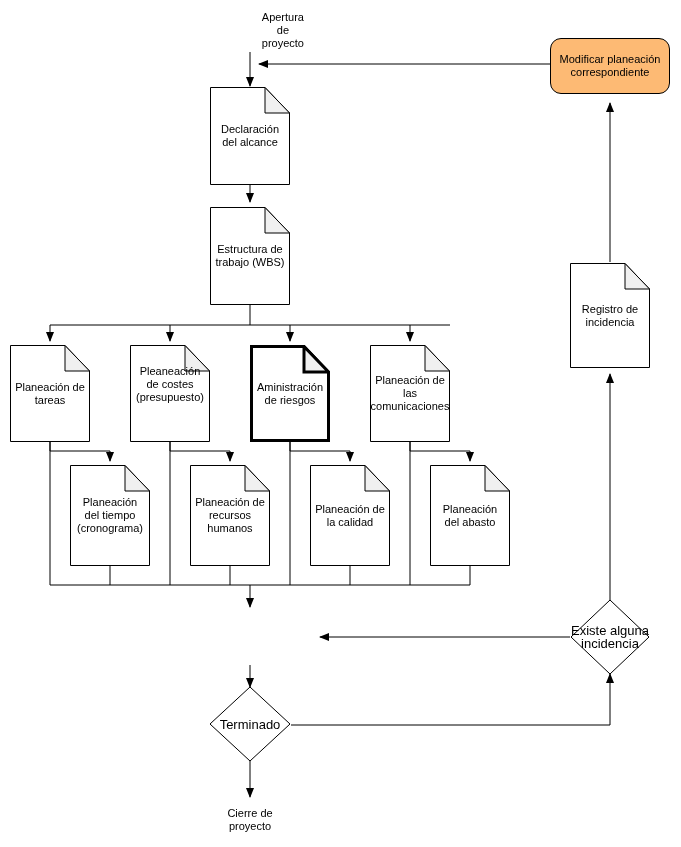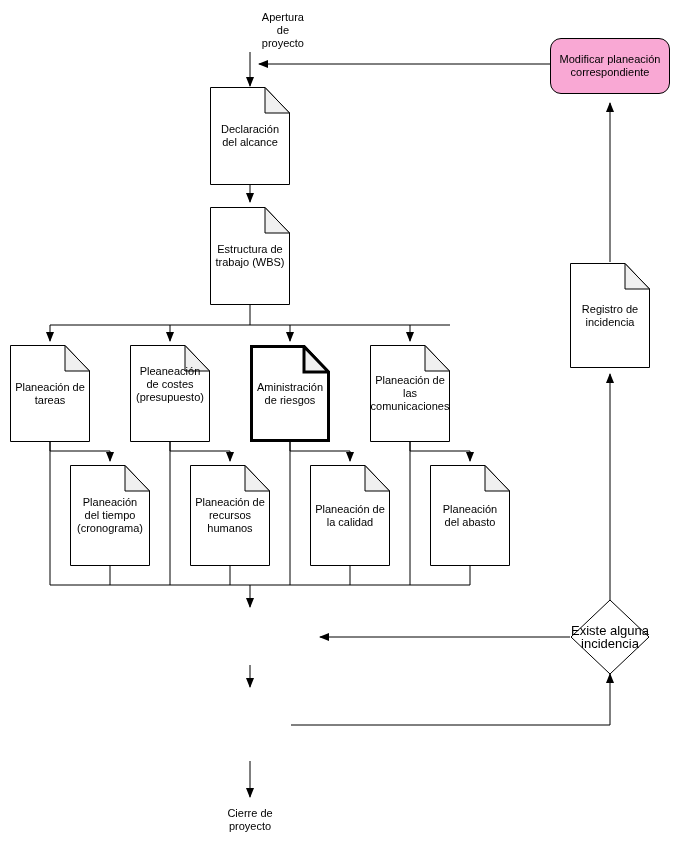--- a/index.html
+++ b/index.html
@@ -36,21 +36,21 @@
   }
   
   .node.text {
     background: transparent;
     border: none;
   }
   
   .node.process {
     border: 1px solid #000000;
     border-radius: 11px;
-    background: #f9a8d4;
+    background: #fdba74;
   }
   
   .doc-wrap {
     position: absolute;
   }
   .doc-wrap svg {
     position: absolute;
     left: 0;
     top: 0;
     display: block;
@@ -270,20 +270,26 @@
 
   <div class="doc-wrap" style="left:570px; top:263px; width:80px; height:105px;border-radius:17px;">
     <svg width="80" height="105" viewBox="0 0 80 105" xmlns="http://www.w3.org/2000/svg">
       <path d="M0.5,0.5 L55,0.5 L79.5,26 L79.5,104.5 L0.5,104.5 Z" fill="#ffffff" stroke="#000000" stroke-width="1"></path>
       <path d="M55,0.5 L79.5,26 L55,26 Z" fill="#f0f0f0" stroke="#000000" stroke-width="1"></path>
     </svg>
     <div class="doc-label">Registro de
 incidencia</div>
   </div>
 
+  <div class="dia-wrap" style="left:209px; top:686px; width:82px; height:76px;">
+    <svg width="82" height="76" viewBox="0 0 82 76" xmlns="http://www.w3.org/2000/svg">
+      <path d="M41,1 L81,38 L41,75 L1,38 Z" fill="#ffffff" stroke="#000000" stroke-width="1"></path>
+    </svg>
+    <div class="dia-label">Terminado</div>
+  </div>
 
   <div class="dia-wrap" style="left:570px; top:599px; width:80px; height:76px;">
     <svg width="80" height="76" viewBox="0 0 80 76" xmlns="http://www.w3.org/2000/svg">
       <path d="M40,1 L79,38 L40,75 L1,38 Z" fill="#ffffff" stroke="#000000" stroke-width="1"></path>
     </svg>
     <div class="dia-label">Existe alguna
 incidencia</div>
   </div>
 
 </div>

